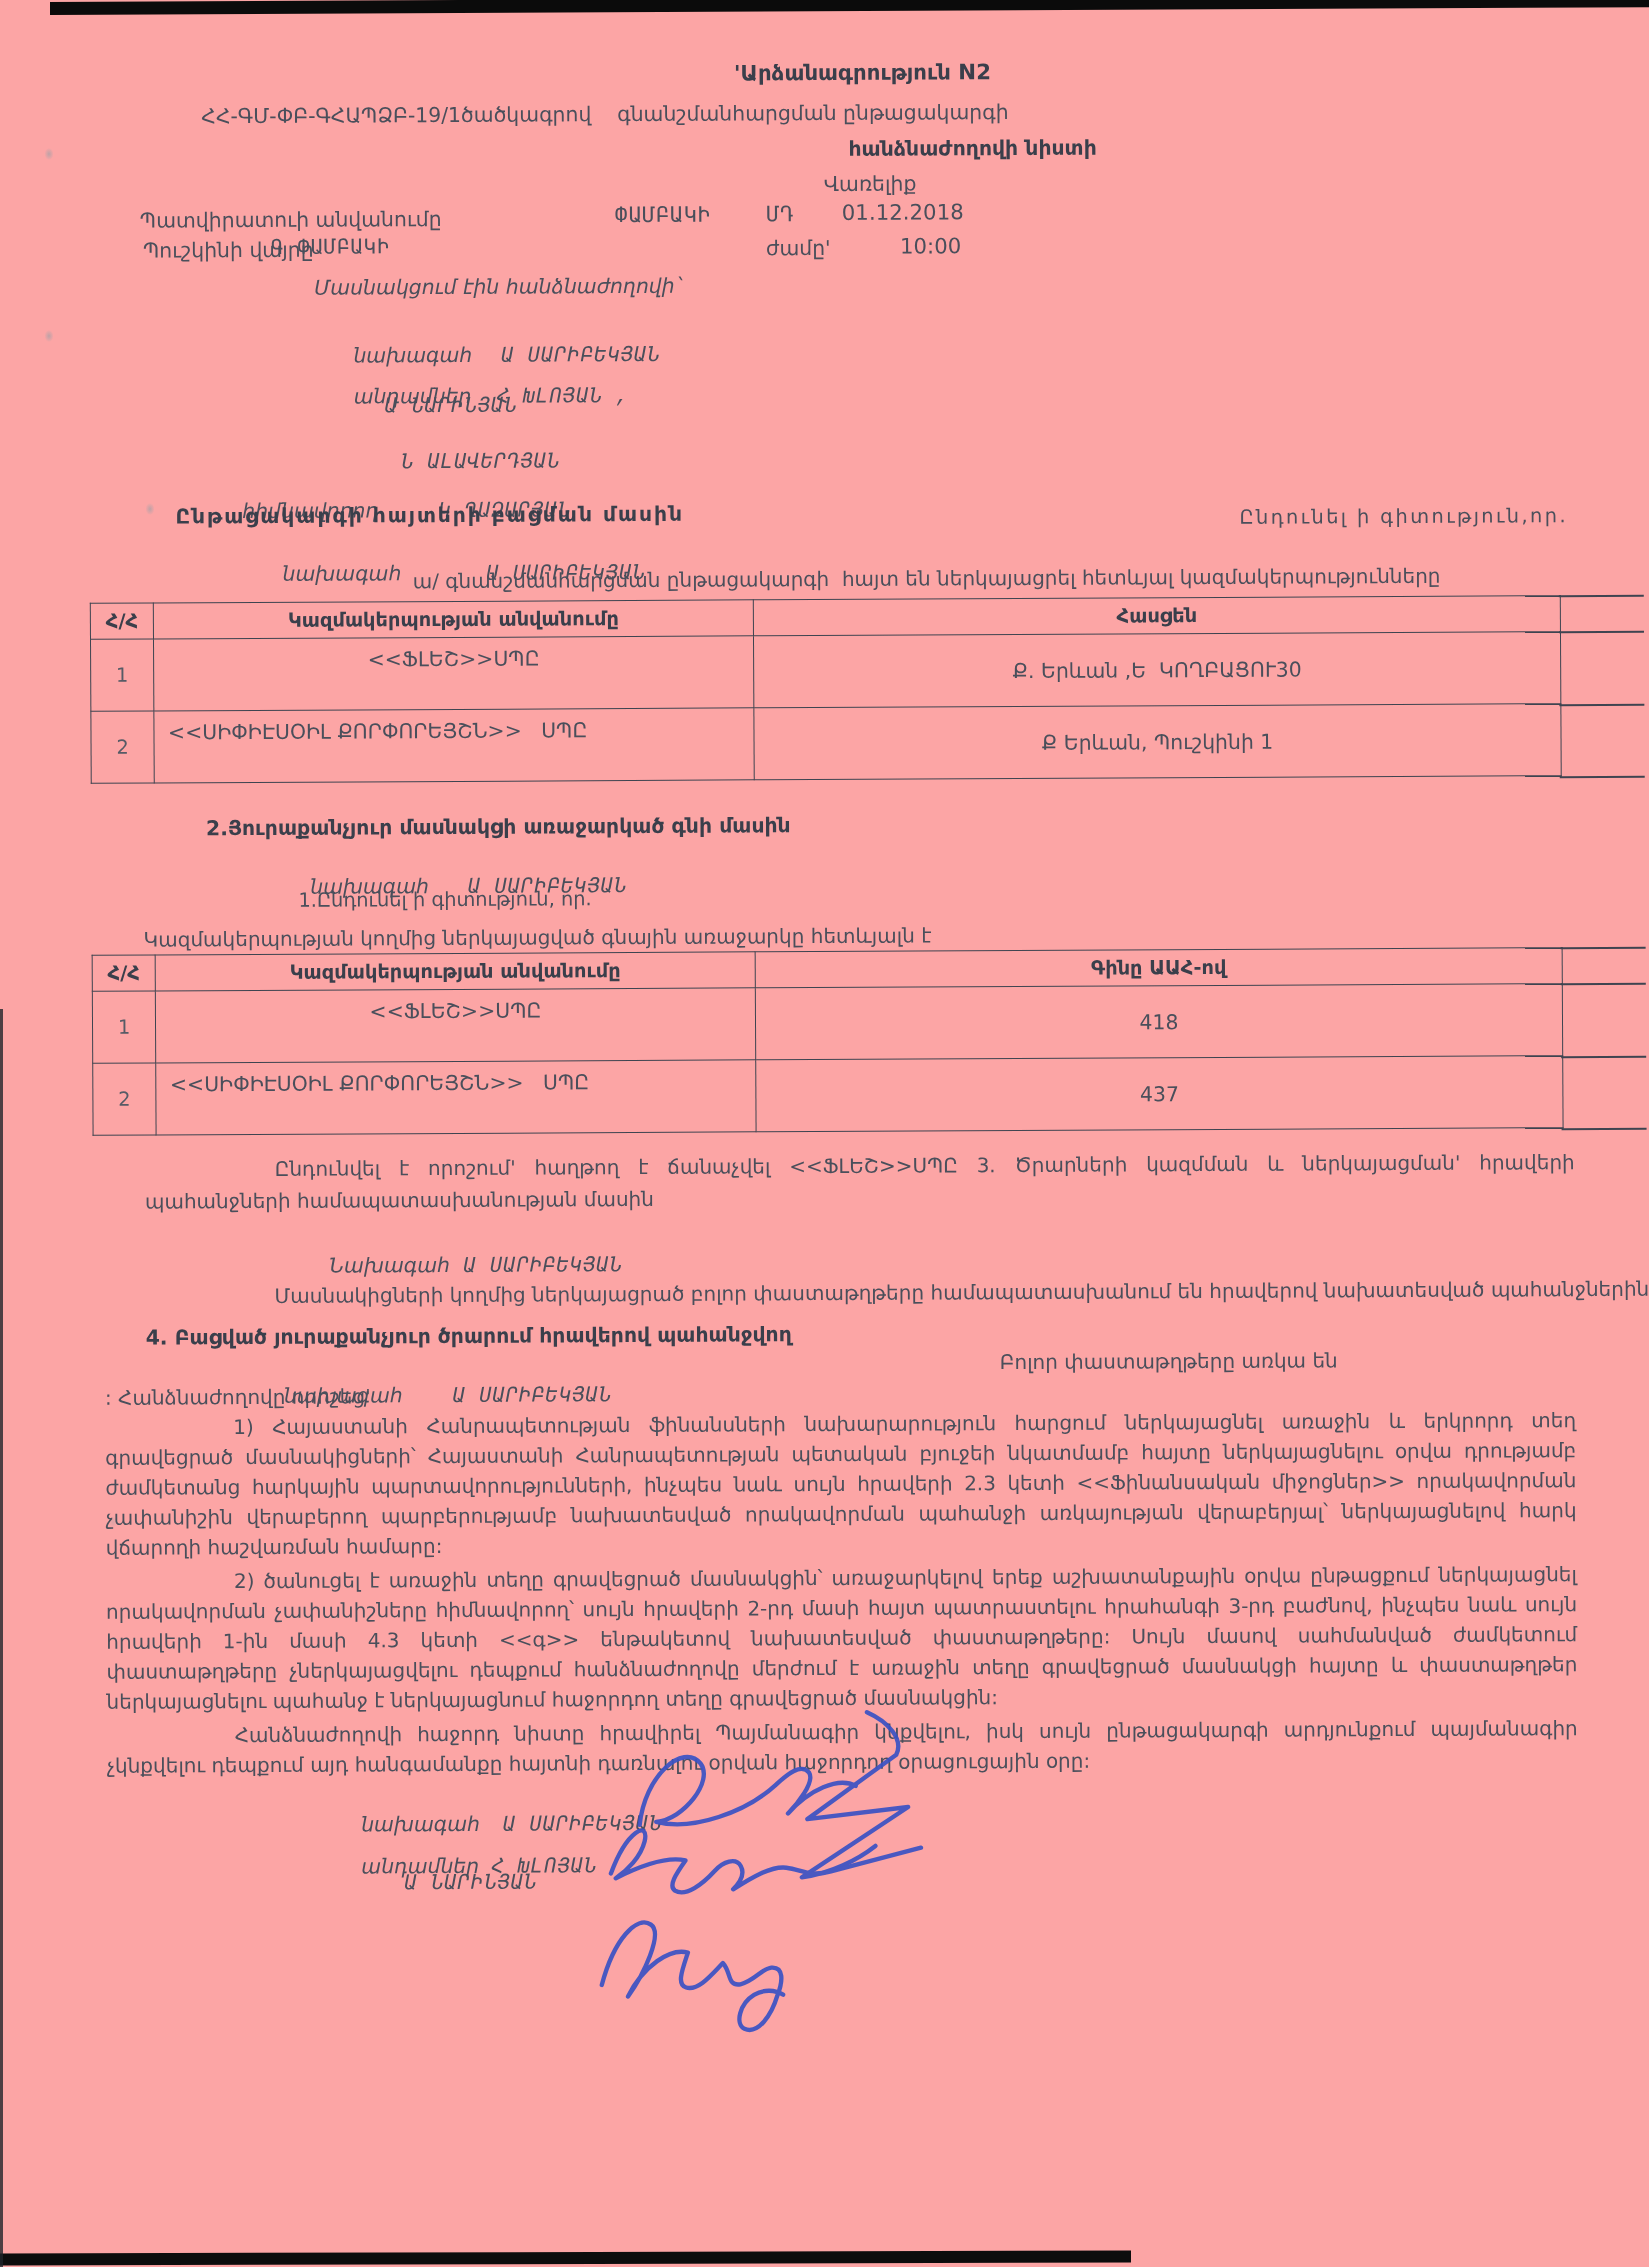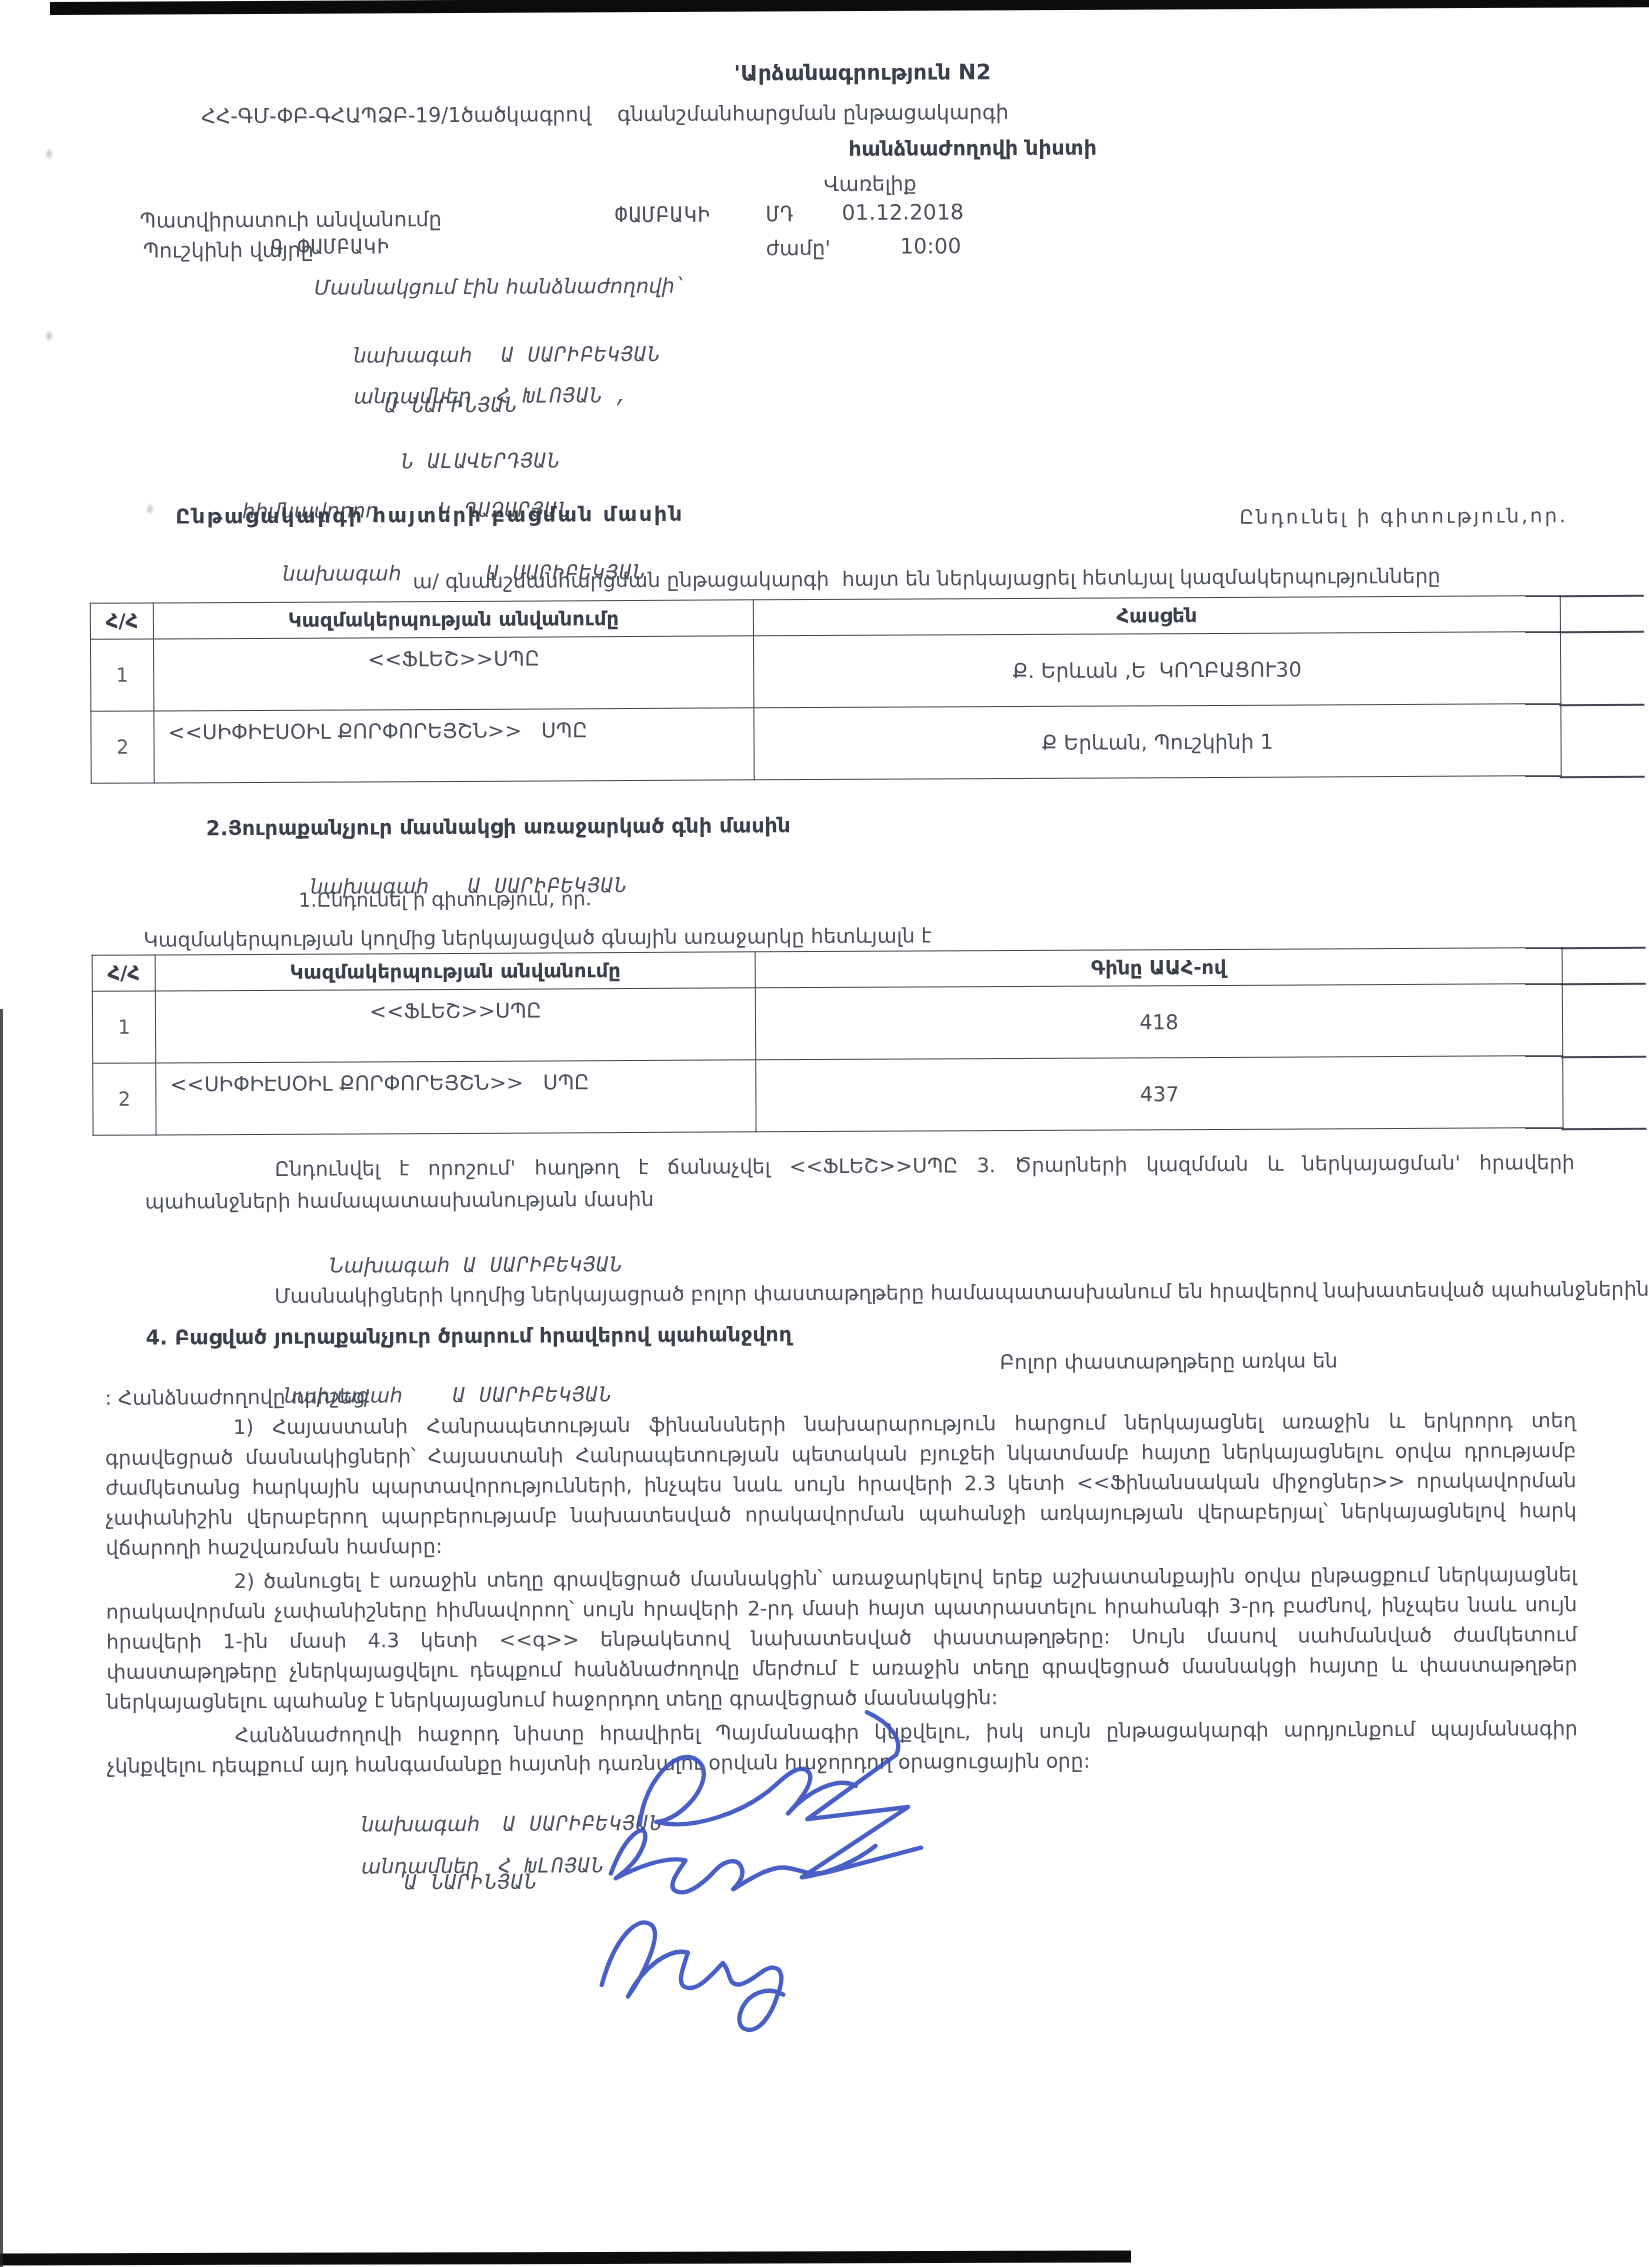--- a/index.html
+++ b/index.html
@@ -1,16 +1,16 @@
 <!DOCTYPE html>
 <html><head>
 <meta charset="utf-8">
 <style>
   html,body{margin:0;padding:0;background:#e8e8e6;}
-  .page{position:relative;width:1650px;height:2268px;background:#ffffff;overflow:hidden;
+  .page{position:relative;width:1650px;height:2268px;background:#fca5a5;overflow:hidden;
         font-family:"DejaVu Sans",sans-serif;color:#4a4f5b;}
   .doc{position:absolute;inset:0;transform:rotate(-0.3deg);transform-origin:50% 45%;}
   .t{position:absolute;white-space:pre-wrap;font-size:20.4px;line-height:1.25;}
   .bold{font-weight:bold;color:#3a3f4b;}
   .it{font-style:italic;}
   .caps{letter-spacing:1px;font-family:Liberation Mono, monospace;}
   .ls2{letter-spacing:1.9px;}
   .ls3{letter-spacing:2.4px;}
   
   .tablewrap{position:absolute;left:92px;width:1557px;}
@@ -169,21 +169,21 @@
     <div class="paras">
       <p class="para">1) Հայաստանի Հանրապետության ֆինանսների նախարարություն հարցում  ներկայացնել առաջին և երկրորդ տեղ գրավեցրած մասնակիցների՝ Հայաստանի Հանրապետության պետական բյուջեի նկատմամբ հայտը ներկայացնելու օրվա դրությամբ ժամկետանց հարկային պարտավորությունների, ինչպես նաև սույն հրավերի 2.3 կետի &lt;&lt;Ֆինանսական միջոցներ&gt;&gt; որակավորման չափանիշին վերաբերող պարբերությամբ նախատեսված որակավորման պահանջի առկայության վերաբերյալ՝ ներկայացնելով հարկ վճարողի հաշվառման համարը:</p>
       <p class="para">2) ծանուցել է առաջին տեղը գրավեցրած մասնակցին՝ առաջարկելով երեք աշխատանքային օրվա ընթացքում ներկայացնել որակավորման չափանիշները հիմնավորող՝ սույն հրավերի 2-րդ մասի հայտ պատրաստելու հրահանգի 3-րդ բաժնով, ինչպես նաև սույն հրավերի 1-ին մասի 4.3 կետի &lt;&lt;գ&gt;&gt; ենթակետով նախատեսված փաստաթղթերը: Սույն մասով սահմանված ժամկետում փաստաթղթերը չներկայացվելու դեպքում հանձնաժողովը մերժում է առաջին տեղը գրավեցրած մասնակցի հայտը և փաստաթղթեր ներկայացնելու պահանջ է ներկայացնում հաջորդող տեղը գրավեցրած մասնակցին:</p>
       <p class="para">Հանձնաժողովի հաջորդ նիստը հրավիրել Պայմանագիր կնքվելու, իսկ սույն ընթացակարգի արդյունքում պայմանագիր չկնքվելու դեպքում այդ հանգամանքը հայտնի դառնալու օրվան հաջորդող օրացուցային օրը:</p>
     </div>
 
     <div class="t it" style="left:318px;top:1784px;">
       <span>նախագահ</span><span class="caps" style="margin-left:23px;">Ա ՍԱՐԻԲԵԿՅԱՆ</span>
     </div>
     <div class="t it" style="left:318px;top:1826px;">
-      <span>անդամներ</span><span class="caps" style="margin-left:19px;">Հ ԽԼՈՅԱՆ</span>
+      <span>անդամներ</span><span class="caps" style="margin-left:12px;">Հ ԽԼՈՅԱՆ</span>
     </div>
     <div class="t it caps" style="left:400px;top:1869px;">Ա ՆԱՐԻՆՅԱՆ</div>
 
     <svg class="sig-svg" viewBox="0 0 420 360">
       <g fill="none" stroke="#3a52c4" stroke-width="4.5" stroke-linecap="round" stroke-linejoin="round" opacity="0.92">
 
         <path d="M95,135 C100,85 140,50 158,72 C172,90 140,130 112,132 C150,142 205,122 235,95 C248,83 262,72 270,82 C276,92 258,114 248,124 C270,100 300,86 318,96"></path>
         <path d="M330,20 C352,30 368,48 360,64 L268,130 L372,118 L262,190 C292,186 320,172 338,158"></path>
 
         <path d="M65,185 C82,140 105,130 100,152 C96,168 82,182 70,190 C100,175 125,168 142,172 C132,186 124,198 131,203 C142,210 160,196 172,183 C181,173 194,169 199,178 C204,187 196,197 191,202 C210,190 230,178 246,180 C262,182 270,190 292,184 L385,160"></path>

